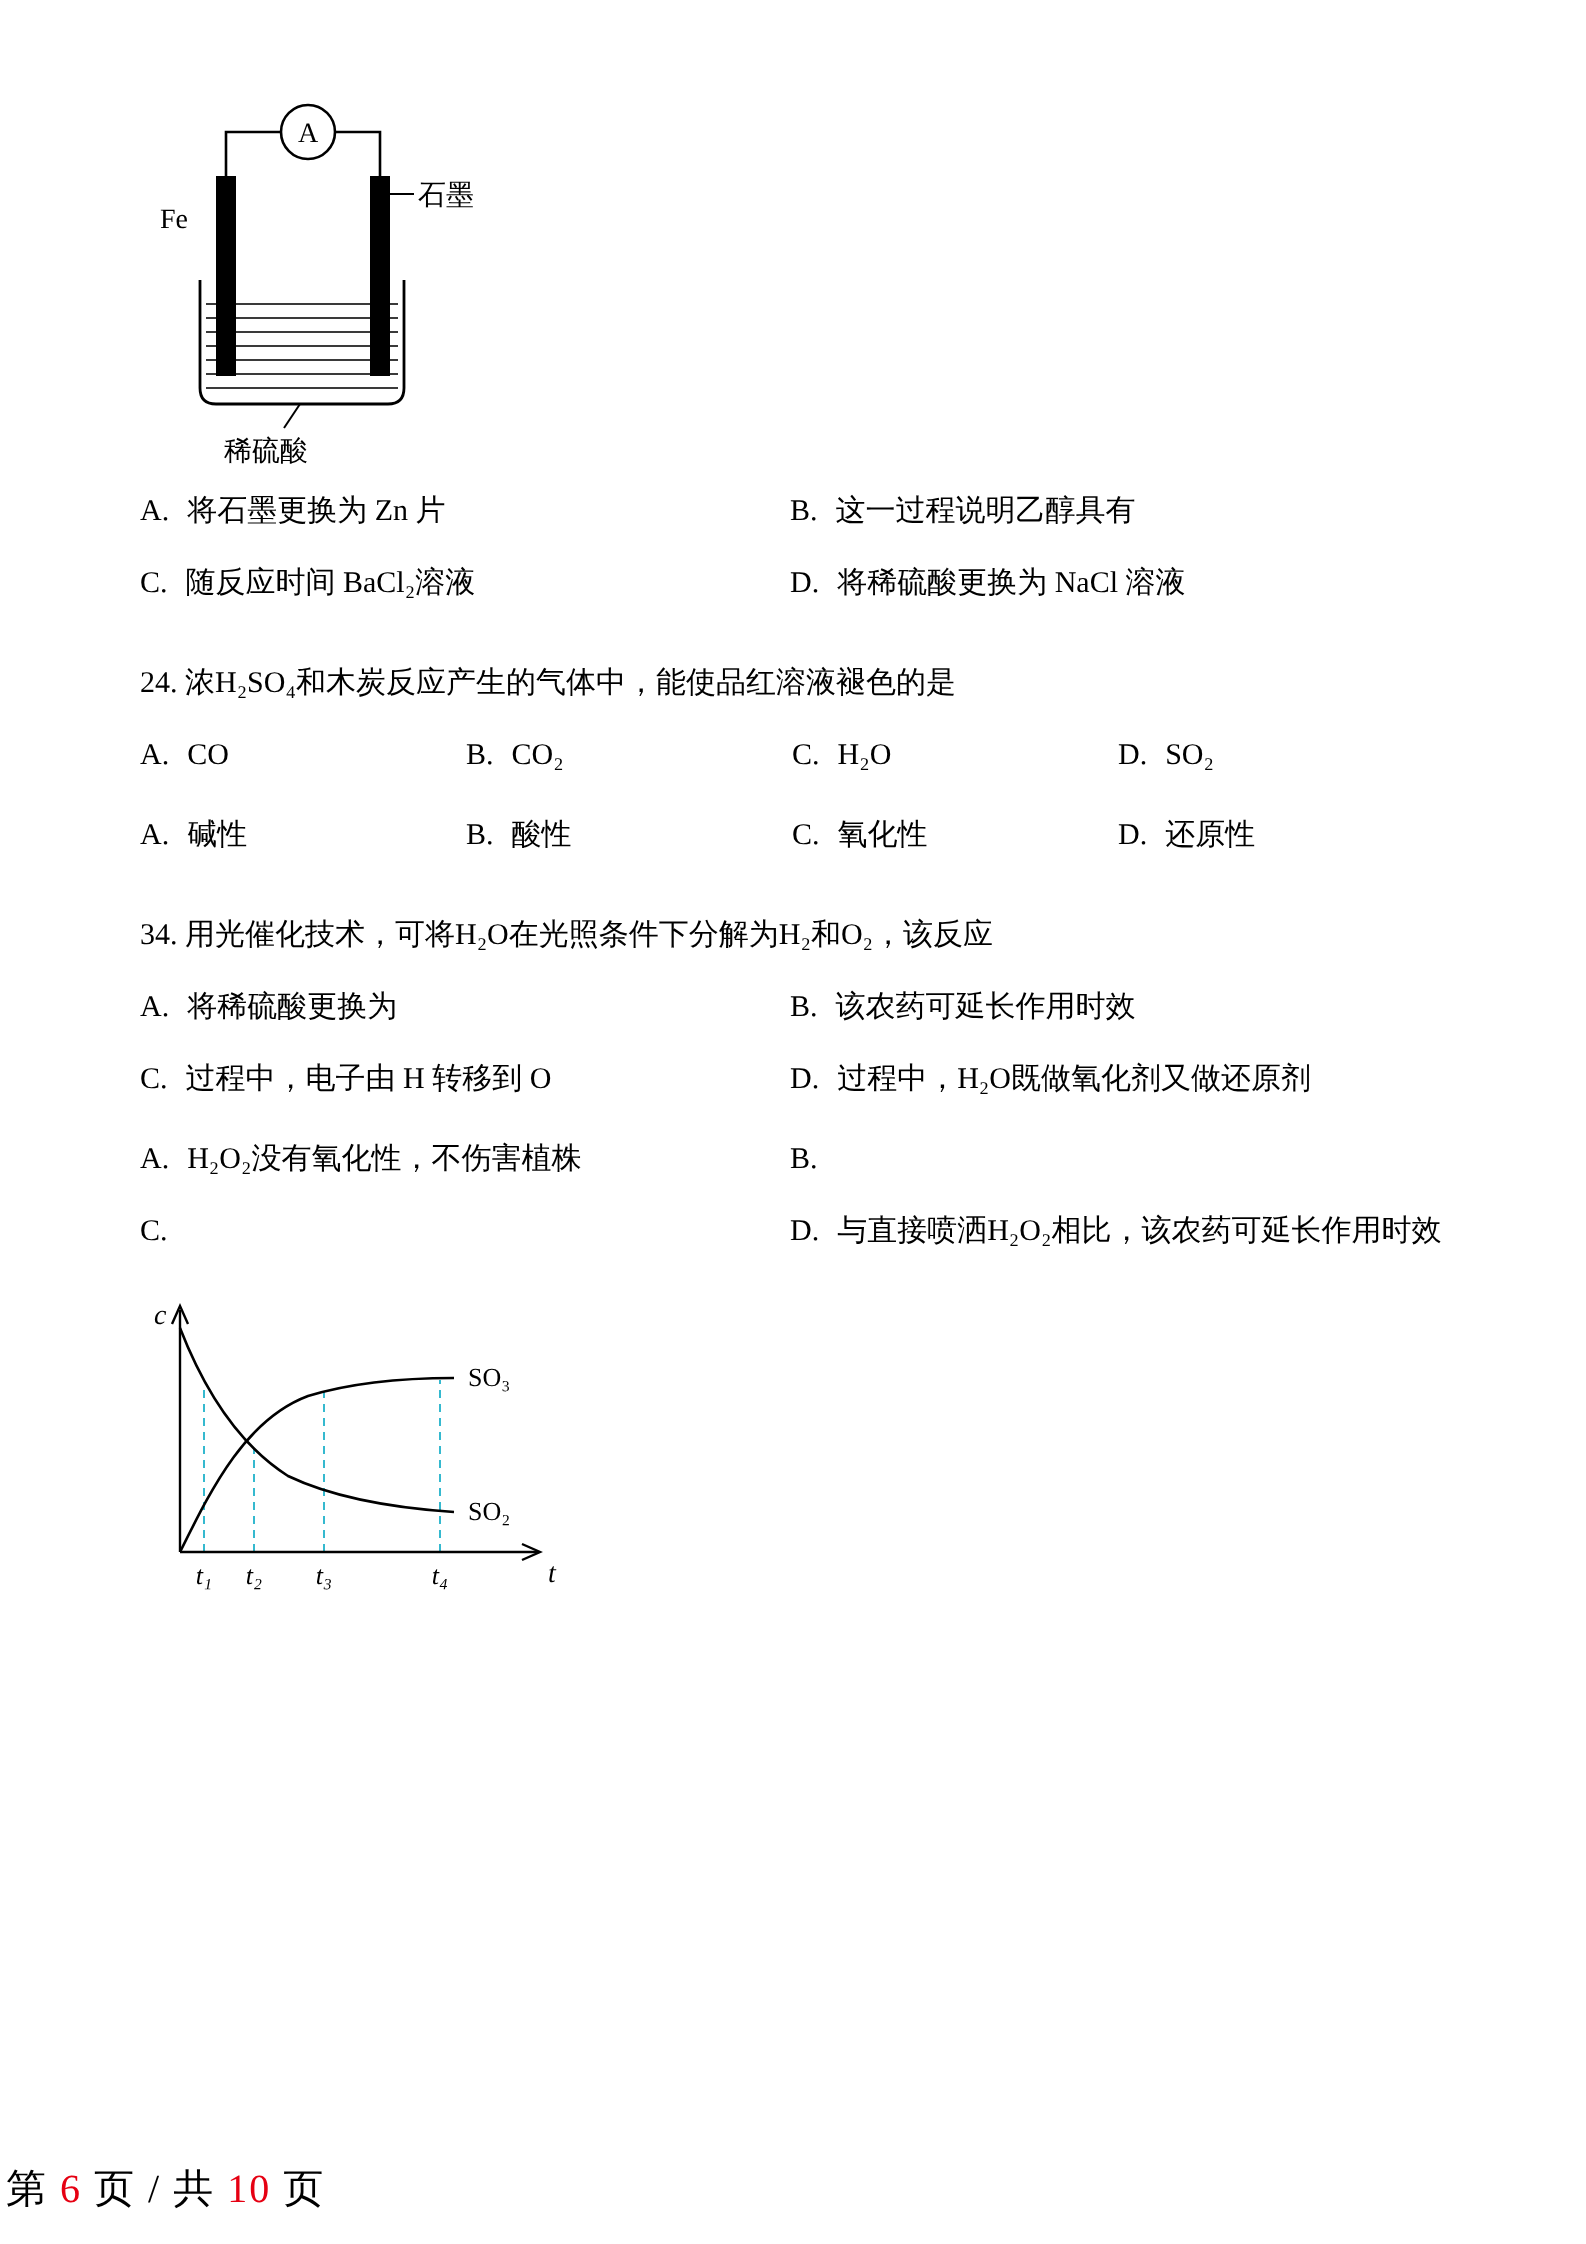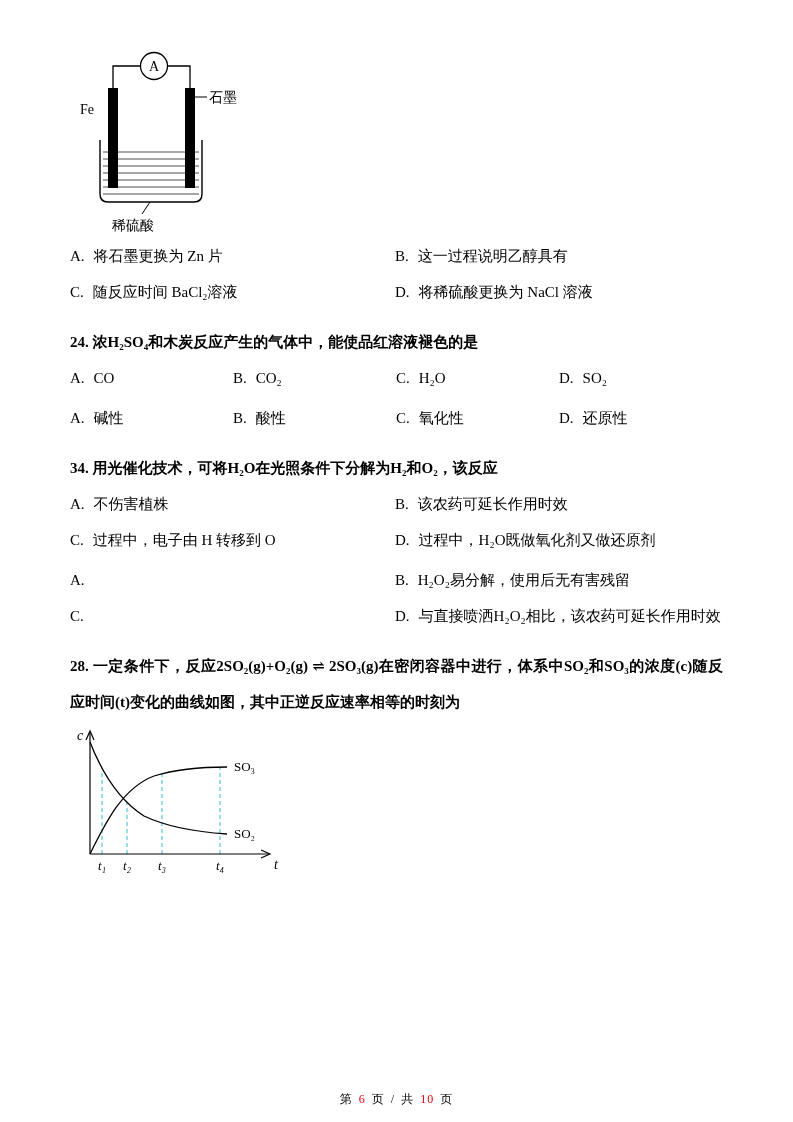--- a/index.html
+++ b/index.html
@@ -14,37 +14,36 @@
     font-size: 15px;
     overflow: hidden;
   }
   .content { padding: 0 70px 0 70px; }
 
   .fig-cell { display:block; margin: 48px 0 4px 4px; }
   .fig-graph { display:block; margin: 6px 0 0 2px; }
 
   .qblock { margin-top: 22px; }
   .qblock.tight { margin-top: 20px; }
-  .stem { margin: 0; line-height: 36px; text-align: justify; font-weight: bold; }
+  .stem { margin: 0; line-height: 36px; text-align: justify; }
 
   .opt-grid { display: grid; row-gap: 16px; margin-top: 8px; }
   .cols2 { grid-template-columns: 325px 1fr; }
   .cols4 { grid-template-columns: 163px 163px 163px 1fr; }
   .opt { display: flex; gap: 9px; align-items: baseline; line-height: 20px; }
   .opt-label { flex: 0 0 auto; }
 
   svg text { font-family: "Liberation Serif", "DejaVu Serif", serif; }
   .svg-cjk { font-size: 14px; }
   .italic { font-style: italic; }
 
   .footer {
     position: absolute;
     bottom: 14px; left: 0; right: 0;
-    text-align: center;
-    font-size: 12px;
+    font-size: 20px;
     letter-spacing: 1px;
   }
   .footer span { margin: 0 3px; }
   .footer .red { color: #e60012; }
 </style>
 </head>
 <body>
 
 <div class="page">
   <div class="content">
@@ -139,58 +138,57 @@
           <span class="opt-text">还原性</span>
         </div>
       </div>
     </div>
 
     <div class="qblock">
       <p class="stem">34. 用光催化技术，可将H₂O在光照条件下分解为H₂和O₂，该反应</p>
       <div class="opt-grid cols2">
         <div class="opt">
           <span class="opt-label">A.</span>
-          <span class="opt-text">不伤害植株</span>
+          <span class="opt-text">将稀硫酸更换为</span>
         </div>
         <div class="opt">
           <span class="opt-label">B.</span>
           <span class="opt-text">该农药可延长作用时效</span>
         </div>
         <div class="opt">
           <span class="opt-label">C.</span>
           <span class="opt-text">过程中，电子由 H 转移到 O</span>
         </div>
         <div class="opt">
           <span class="opt-label">D.</span>
           <span class="opt-text">过程中，H₂O既做氧化剂又做还原剂</span>
         </div>
       </div>
     </div>
 
     <div class="qblock tight">
       <div class="opt-grid cols2">
         <div class="opt">
           <span class="opt-label">A.</span>
-        </div>
-        <div class="opt">
-          <span class="opt-label">B.</span>
-          <span class="opt-text">H₂O₂易分解，使用后无有害残留</span>
+          <span class="opt-text">H₂O₂没有氧化性，不伤害植株</span>
+        </div>
+        <div class="opt">
+          <span class="opt-label">B.</span>
         </div>
         <div class="opt">
           <span class="opt-label">C.</span>
         </div>
         <div class="opt">
           <span class="opt-label">D.</span>
           <span class="opt-text">与直接喷洒H₂O₂相比，该农药可延长作用时效</span>
         </div>
       </div>
     </div>
 
     <div class="qblock">
-      <p class="stem">28. 一定条件下，反应2SO₂(g)+O₂(g) ⇌ 2SO₃(g)在密闭容器中进行，体系中SO₂和SO₃的浓度(c)随反应时间(t)变化的曲线如图，其中正逆反应速率相等的时刻为</p>
 
       <svg class="fig-graph" width="215" height="152" viewBox="0 0 215 152">
 
         <g stroke="#35b9cf" stroke-width="1" stroke-dasharray="4 3">
           <line x1="30" y1="128" x2="30" y2="45"></line>
           <line x1="55" y1="128" x2="55" y2="76"></line>
           <line x1="90" y1="128" x2="90" y2="48"></line>
           <line x1="148" y1="128" x2="148" y2="42"></line>
         </g>
 

